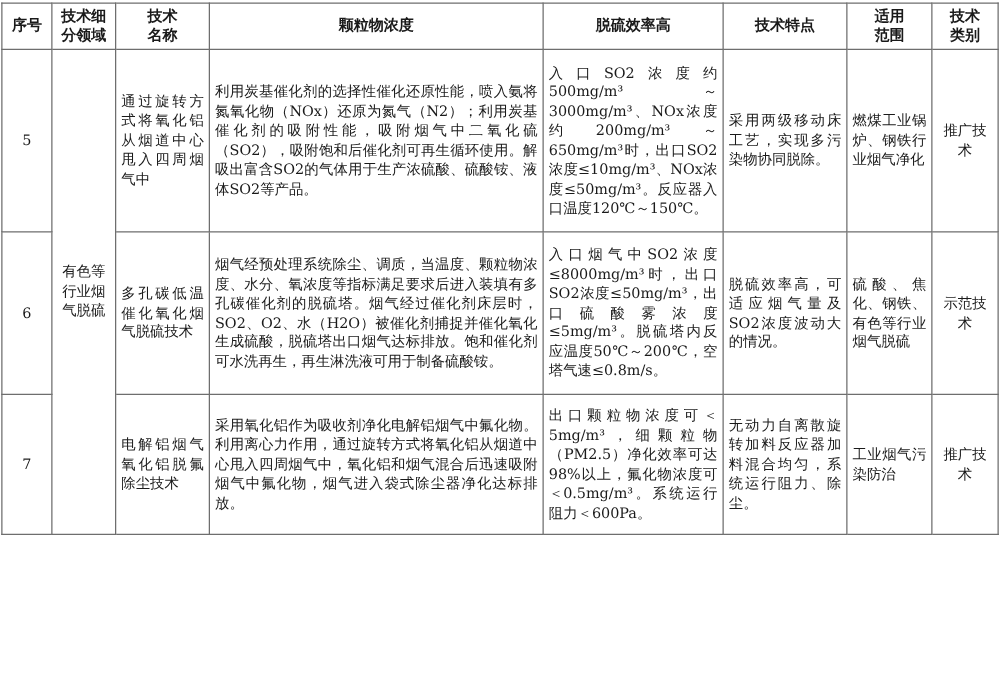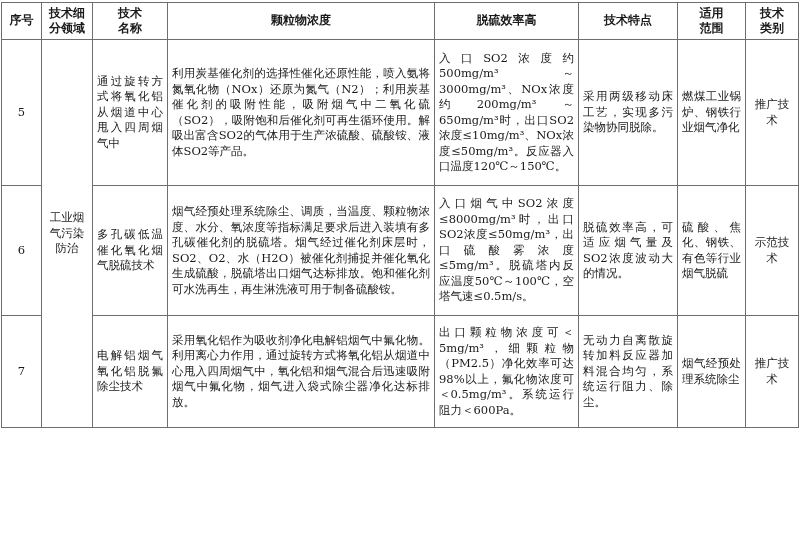--- a/index.html
+++ b/index.html
@@ -40,44 +40,44 @@
     <th><span>技术</span><br><span>名称</span></th>
     <th><span>颗粒物浓度</span></th>
     <th><span>脱硫效率高</span></th>
     <th><span>技术特点</span></th>
     <th><span>适用</span><br><span>范围</span></th>
     <th><span>技术</span><br><span>类别</span></th>
   </tr>
 
   <tr class="r5">
     <td class="c">5</td>
-    <td class="c" rowspan="3">工业烟气污染防治</td>
+    <td class="c" rowspan="3">有色等行业烟气脱硫</td>
     <td class="j">通过旋转方式将氧化铝从烟道中心甩入四周烟气中</td>
     <td class="j">利用炭基催化剂的选择性催化还原性能，喷入氨将氮氧化物（NOx）还原为氮气（N2）；利用炭基催化剂的吸附性能，吸附烟气中二氧化硫（SO2），吸附饱和后催化剂可再生循环使用。解吸出富含SO2的气体用于生产浓硫酸、硫酸铵、液体SO2等产品。</td>
     <td class="j">入口SO2浓度约500mg/m³～3000mg/m³、NOx浓度约200mg/m³～650mg/m³时，出口SO2浓度≤10mg/m³、NOx浓度≤50mg/m³。反应器入口温度120℃～150℃。</td>
     <td class="j">采用两级移动床工艺，实现多污染物协同脱除。</td>
     <td class="j">燃煤工业锅炉、钢铁行业烟气净化</td>
     <td class="c">推广技术</td>
   </tr>
 
   <tr class="r6">
     <td class="c">6</td>
     <td class="j">多孔碳低温催化氧化烟气脱硫技术</td>
     <td class="j">烟气经预处理系统除尘、调质，当温度、颗粒物浓度、水分、氧浓度等指标满足要求后进入装填有多孔碳催化剂的脱硫塔。烟气经过催化剂床层时，SO2、O2、水（H2O）被催化剂捕捉并催化氧化生成硫酸，脱硫塔出口烟气达标排放。饱和催化剂可水洗再生，再生淋洗液可用于制备硫酸铵。</td>
-    <td class="j">入口烟气中SO2浓度≤8000mg/m³时，出口SO2浓度≤50mg/m³，出口硫酸雾浓度≤5mg/m³。脱硫塔内反应温度50℃～100℃，空塔气速≤0.5m/s。</td>
+    <td class="j">入口烟气中SO2浓度≤8000mg/m³时，出口SO2浓度≤50mg/m³，出口硫酸雾浓度≤5mg/m³。脱硫塔内反应温度50℃～200℃，空塔气速≤0.8m/s。</td>
     <td class="j">脱硫效率高，可适应烟气量及SO2浓度波动大的情况。</td>
     <td class="j">硫酸、焦化、钢铁、有色等行业烟气脱硫</td>
     <td class="c">示范技术</td>
   </tr>
 
   <tr class="r7">
     <td class="c">7</td>
     <td class="j">电解铝烟气氧化铝脱氟除尘技术</td>
     <td class="j">采用氧化铝作为吸收剂净化电解铝烟气中氟化物。利用离心力作用，通过旋转方式将氧化铝从烟道中心甩入四周烟气中，氧化铝和烟气混合后迅速吸附烟气中氟化物，烟气进入袋式除尘器净化达标排放。</td>
     <td class="j">出口颗粒物浓度可＜5mg/m³，细颗粒物（PM2.5）净化效率可达98%以上，氟化物浓度可＜0.5mg/m³。系统运行阻力＜600Pa。</td>
     <td class="j">无动力自离散旋转加料反应器加料混合均匀，系统运行阻力、除尘。</td>
-    <td class="j">烟气经预处理系统除尘</td>
+    <td class="j">工业烟气污染防治</td>
     <td class="c">推广技术</td>
   </tr>
 </tbody>
   </table>
 
 <div class="footer">第2页</div>
 
 </body></html>

